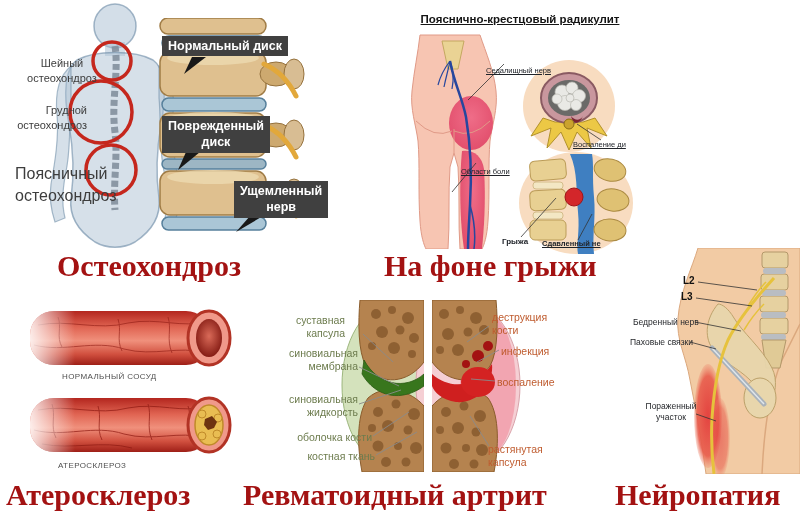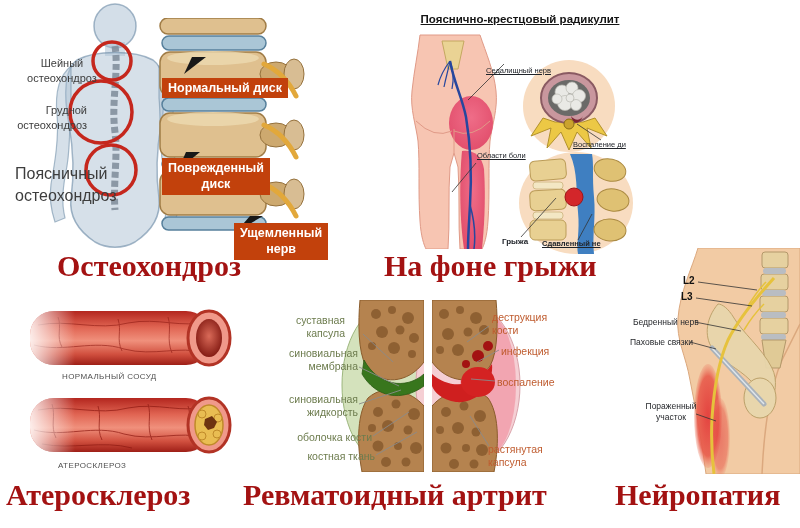--- a/index.html
+++ b/index.html
@@ -4,23 +4,23 @@
 <style>
   html,body{margin:0;padding:0;background:#fff;}
   #stage{position:relative;width:800px;height:528px;background:#fff;overflow:hidden;
          font-family:"Liberation Sans",sans-serif;}
   .abs{position:absolute;}
   .lbl{position:absolute;font-family:"Liberation Sans",sans-serif;color:#3d3d3d;z-index:30;}
   .ml{white-space:pre-line;}
   .u{text-decoration:underline;}
   .caption{position:absolute;font-family:"Liberation Serif",serif;font-weight:700;
            font-size:30px;color:#a31212;z-index:30;}
-  .black-label{position:absolute;background:#c2410c;color:#fff;z-index:30;
+  .black-label{position:absolute;background:#404040;color:#fff;z-index:30;
                font:700 12.5px/1.3 "Liberation Sans",sans-serif;
-               padding:2px 6px;text-align:center;white-space:pre-line;margin-top:42px;}
+               padding:2px 6px;text-align:center;white-space:pre-line;}
   .tiny{font-size:7.5px;color:#20242a;}
   svg{display:block;}
   #overlay{position:absolute;left:0;top:0;z-index:20;pointer-events:none;}
   .art-left{color:#6d7c4e;font-size:10.5px;line-height:13px;text-align:right;}
   .art-right{color:#bf5b2e;font-size:10.5px;line-height:13px;}
   .vessel-lbl{font-size:8px;color:#4f4f4f;letter-spacing:.4px;}
   .neuro-lbl{font-size:8.5px;color:#26282c;}
 </style>
 </head>
 <body>
@@ -132,21 +132,21 @@
     <path d="M52,2 C60,20 58,40 60,60 C62,80 58,92 60,102 L76,102 C74,85 78,65 76,45 C74,25 76,12 74,2 Z" fill="#3f7fc1"></path>
     <circle cx="56" cy="45" r="9" fill="#d3262a" stroke="#a01418" stroke-width="1"></circle>
     <g fill="#dfc173" stroke="#ab8a42" stroke-width="1">
       <ellipse cx="92" cy="18" rx="16" ry="11" transform="rotate(12 92 18)"></ellipse>
       <ellipse cx="95" cy="48" rx="16" ry="11" transform="rotate(8 95 48)"></ellipse>
       <ellipse cx="92" cy="78" rx="16" ry="11" transform="rotate(4 92 78)"></ellipse>
     </g>
   </svg>
 
   <div class="lbl tiny u" style="left:486px;top:66px;">Седалищный нерв</div>
-  <div class="lbl tiny u" style="left:461px;top:151px;margin-left:16px;">Области боли</div>
+  <div class="lbl tiny u" style="left:461px;top:167px;">Области боли</div>
   <div class="lbl tiny u" style="left:573px;top:140px;">Воспаление ди</div>
   <div class="lbl tiny" style="left:502px;top:237px;font-weight:700;font-size:8px;">Грыжа</div>
   <div class="lbl tiny u" style="left:542px;top:239px;font-weight:700;">Сдавленный не</div>
 
   <div class="caption" style="left:384px;top:249px;">На фоне грыжи</div>
 
   <svg class="abs" style="left:28px;top:303px;z-index:10" width="210" height="70" viewBox="0 0 210 70">
     <defs>
       <linearGradient id="tube" x1="0" y1="0" x2="0" y2="1">
         <stop offset="0" stop-color="#b3261e"></stop>

